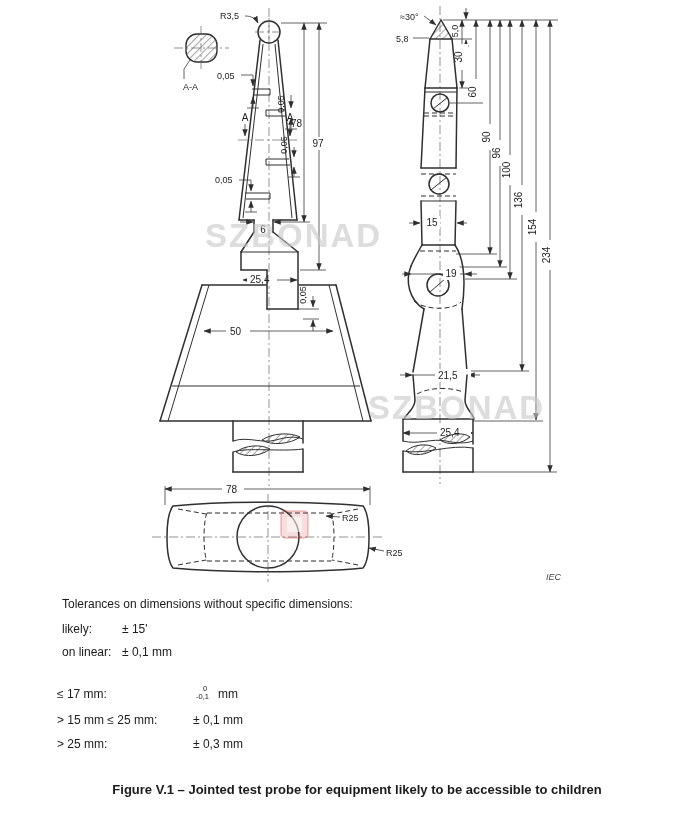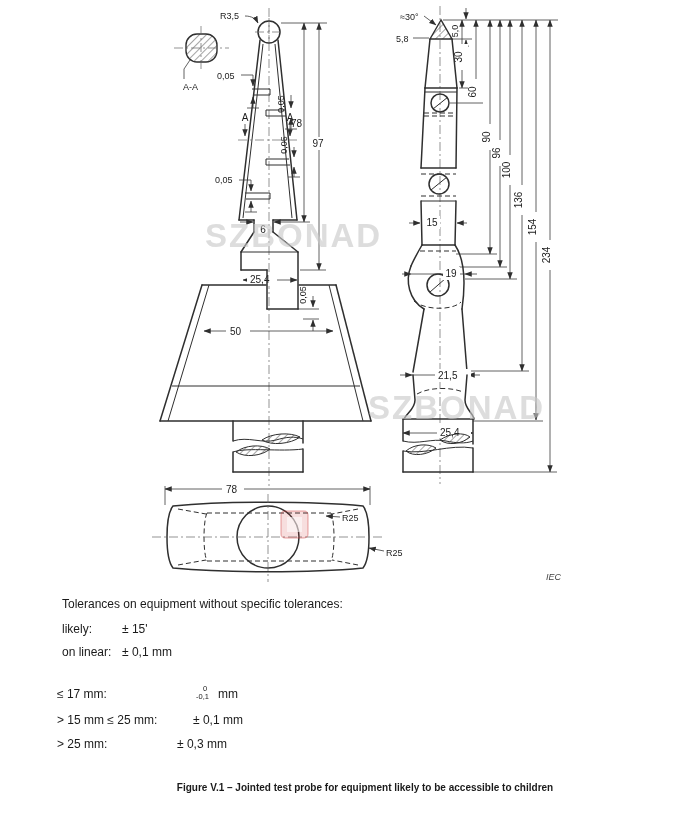--- a/index.html
+++ b/index.html
@@ -12,22 +12,22 @@
   .dl{fill:none;stroke:#2f2f2f;stroke-width:1;stroke-dasharray:5 3;}
   .cl{fill:none;stroke:#666;stroke-width:0.7;stroke-dasharray:9 3 2 3;}
   .bg{fill:#fff;}
   .dim{font-size:10px;}
   .dimS{font-size:9px;}
   .wm{font-size:33px;fill:#c9c9c9;opacity:.62;letter-spacing:2px;font-weight:bold;}
   .iec{font-size:9px;font-style:italic;fill:#444;}
   .note{position:absolute;font-size:12px;white-space:nowrap;}
   .tolstack{display:inline-flex;flex-direction:column;font-size:7.5px;line-height:8px;text-align:left;vertical-align:middle;}
   .tolstack span:first-child{padding-left:7px;}
-  .cap{position:absolute;top:782px;left:50px;width:630px;text-align:center;
-       font-size:10px;font-weight:bold;white-space:nowrap;}
+  .cap{position:absolute;top:782px;left:42px;width:630px;text-align:center;
+       font-size:13px;font-weight:bold;white-space:nowrap;}
 </style>
 </head>
 <body>
 
 <div id="page">
 
 <svg width="680" height="590" viewBox="0 0 680 590">
   <defs>
     <marker id="arw" viewBox="0 0 8 6" refX="7.5" refY="3" markerWidth="9" markerHeight="7" orient="auto-start-reverse">
       <path d="M0,0 L8,3 L0,6 Z" fill="#2f2f2f"></path>
@@ -326,21 +326,21 @@
   <text x="205" y="247" class="wm">SZBONAD</text>
   <text x="368" y="419" class="wm">SZBONAD</text>
   <g>
     <rect x="281" y="511" width="27" height="27" rx="4" style="fill:rgba(205,50,50,0.16);stroke:rgba(205,50,50,0.3);stroke-width:1.5"></rect>
     <rect x="287" y="517" width="15" height="15" style="fill:rgba(255,255,255,0.55)"></rect>
   </g>
   <text x="546" y="580" class="iec">IEC</text>
 </svg>
 
 
-<div class="note" style="top:597px;left:62px">Tolerances on equipment without specific tolerances:</div>
+<div class="note" style="top:597px;left:62px">Tolerances on dimensions without specific dimensions:</div>
 
 <div class="note" style="top:622px;left:0">
   <span style="position:absolute;left:62px">likely:</span>
   <span style="position:absolute;left:122px">± 15'</span>
 </div>
 <div class="note" style="top:645px;left:0">
   <span style="position:absolute;left:62px">on linear:</span>
   <span style="position:absolute;left:122px">± 0,1 mm</span>
 </div>
 
@@ -352,19 +352,19 @@
     <span>-0,1</span>
   </span>
   <span style="position:absolute;left:218px">mm</span>
 </div>
 <div class="note" style="top:713px;left:0">
   <span style="position:absolute;left:57px">&gt; 15 mm ≤ 25 mm:</span>
   <span style="position:absolute;left:193px">± 0,1 mm</span>
 </div>
 <div class="note" style="top:737px;left:0">
   <span style="position:absolute;left:57px">&gt; 25 mm:</span>
-  <span style="position:absolute;left:177px">± 0,3 mm</span>
+  <span style="position:absolute;left:193px">± 0,3 mm</span>
 </div>
 
 
 <div class="cap">Figure V.1 – Jointed test probe for equipment likely to be accessible to children</div>
 
 </div>
 
 </body></html>

